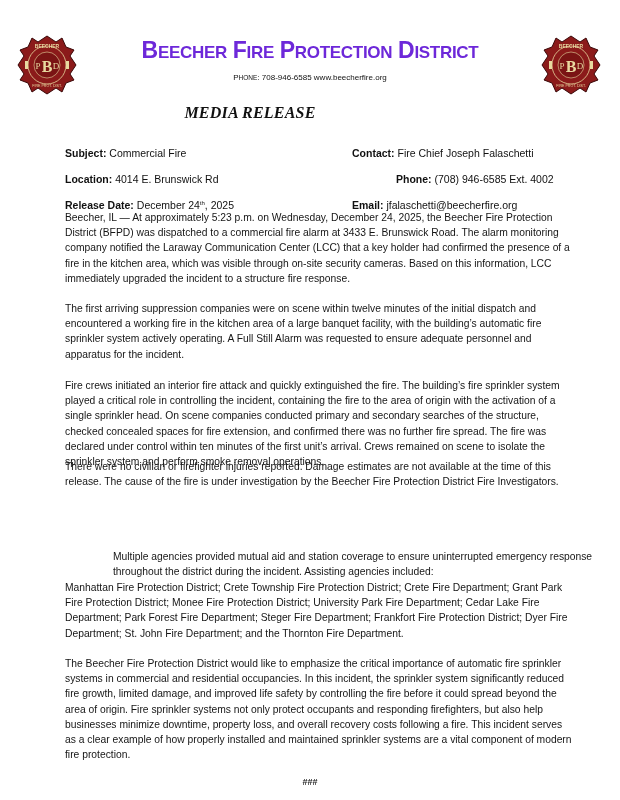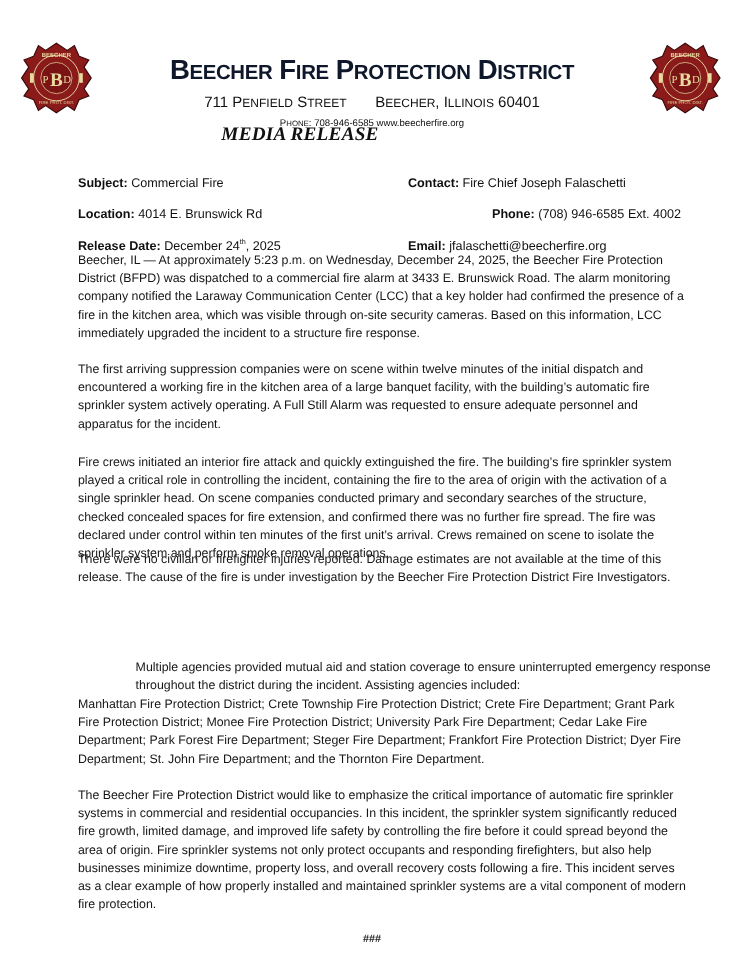--- a/index.html
+++ b/index.html
@@ -6,36 +6,36 @@
     html, body { width: 620px; height: 800px; background: #ffffff; overflow: hidden; }
     body { font-family: "Liberation Sans", "DejaVu Sans", sans-serif; color: #111; position: relative; }
 
     .header { position: absolute; top: 0; left: 0; width: 620px; height: 100px; }
     .logo { position: absolute; top: 34px; width: 62px; height: 62px; }
     .logo.left { left: 16px; }
     .logo.right { left: 540px; }
     .logo svg { width: 62px; height: 62px; display: block; }
 
     .org-block { position: absolute; top: 33px; left: 140px; width: 340px; text-align: center; }
-    .org-name { font-size: 22px; font-weight: bold; letter-spacing: -0.3px; color: #0f172a; line-height: 26px; white-space: nowrap; margin-top: 12px; }
+    .org-name { font-size: 22px; font-weight: bold; letter-spacing: -0.3px; color: #6d28d9; line-height: 35px; white-space: nowrap; }
     .org-name .big { font-size: 23px; }
     .org-name .sc { font-size: 17px; }
     .org-address { font-size: 12.5px; line-height: 17px; margin-top: 3px; white-space: nowrap; }
     .org-address .sc { font-size: 10px; }
     .org-address .gap { display: inline-block; width: 24px; }
     .org-contact { font-size: 8px; line-height: 12px; margin-top: 2px; white-space: nowrap; }
     .org-contact .sc { font-size: 6.5px; }
 
     .media-title { position: absolute; top: 104px; left: 0; width: 500px; text-align: center;
       font-family: "Liberation Serif", "DejaVu Serif", serif; font-weight: bold; font-style: italic; font-size: 16px; letter-spacing: 0.2px; }
 
     .meta { position: absolute; left: 65px; width: 520px; font-size: 10.5px; }
     .meta-row { position: absolute; left: 0; width: 520px; height: 14px; white-space: nowrap; margin-top: 12px; }
     .meta-row .l { position: absolute; left: 0; }
-    .meta-row .r { position: absolute; left: 275px; }
+    .meta-row .r { position: absolute; left: 287px; }
     .meta b { font-weight: bold; }
     sup { font-size: 6px; vertical-align: super; line-height: 0; }
 
     .body-text { position: absolute; left: 65px; width: 510px; font-size: 10.3px; line-height: 15.2px; color: #151515; }
     .body-text p { position: absolute; left: 0; width: 510px; }
 
     .end-mark { position: absolute; top: 777px; left: 0; width: 620px; text-align: center; font-size: 9px; font-weight: bold; color: #222; }
   </style>
 </head>
 <body>
@@ -51,21 +51,20 @@
       <text x="22" y="35" text-anchor="middle" font-size="9" fill="#e8d9a0" font-family="Liberation Serif, serif">P</text>
       <text x="31" y="38" text-anchor="middle" font-size="16" fill="#e8d9a0" font-family="Liberation Serif, serif" font-weight="bold">B</text>
       <text x="40" y="35" text-anchor="middle" font-size="9" fill="#e8d9a0" font-family="Liberation Serif, serif">D</text>
       <rect x="9" y="27" width="3" height="8" fill="#e8d9a0"></rect>
       <rect x="50" y="27" width="3" height="8" fill="#e8d9a0"></rect>
     </svg>
   </div>
 
   <div class="org-block">
     <div class="org-name"><span class="big">B</span><span class="sc">EECHER</span> <span class="big">F</span><span class="sc">IRE</span> <span class="big">P</span><span class="sc">ROTECTION</span> <span class="big">D</span><span class="sc">ISTRICT</span></div>
-    <div class="org-address"><span>711 </span><span>P</span><span class="sc">ENFIELD</span><span> S</span><span class="sc">TREET</span><span class="gap"></span><span>B</span><span class="sc">EECHER</span><span>, I</span><span class="sc">LLINOIS</span><span> 60401</span></div>
     <div class="org-contact"><span>P</span><span class="sc">HONE</span><span>: 708-946-6585 www.beecherfire.org</span></div>
   </div>
 
   <div class="logo right">
     <svg viewBox="0 0 62 62">
       <path d="M31 2 L40 8 L46 4 L50 13 L58 16 L54 22 L60 31 L54 40 L58 46 L50 49 L46 58 L40 54 L31 60 L22 54 L16 58 L12 49 L4 46 L8 40 L2 31 L8 22 L4 16 L12 13 L16 4 L22 8 Z" fill="#8b1a1a" stroke="#3a0808" stroke-width="1"></path>
       <circle cx="31" cy="31" r="19" fill="none" stroke="#e8d9a0" stroke-width="0.8"></circle>
       <circle cx="31" cy="31" r="13" fill="#7a1414" stroke="#e8d9a0" stroke-width="0.6"></circle>
       <text x="31" y="13.5" text-anchor="middle" font-size="5" fill="#e8d9a0" font-family="Liberation Sans, sans-serif" font-weight="bold">BEECHER</text>
       <text x="31" y="52.5" text-anchor="middle" font-size="3.6" fill="#e8d9a0" font-family="Liberation Sans, sans-serif">FIRE PROT. DIST.</text>
@@ -80,21 +79,21 @@
 
 <div class="media-title">MEDIA RELEASE</div>
 
 <div class="meta" style="top:135px;">
   <div class="meta-row" style="top:0;">
     <span class="l"><b>Subject:</b><span> Commercial Fire</span></span>
     <span class="r"><b>Contact:</b><span> Fire Chief Joseph Falaschetti</span></span>
   </div>
   <div class="meta-row" style="top:26px;">
     <span class="l"><b>Location:</b><span> 4014 E. Brunswick Rd</span></span>
-    <span class="r" style="left:301px;padding-left:44px;"><b>Phone:</b><span> (708) 946-6585 Ext. 4002</span></span>
+    <span class="r" style="left:287px;padding-left:44px;"><b>Phone:</b><span> (708) 946-6585 Ext. 4002</span></span>
   </div>
   <div class="meta-row" style="top:52px;">
     <span class="l"><b>Release Date:</b><span> December 24</span><sup>th</sup><span>, 2025</span></span>
     <span class="r"><b>Email:</b><span> jfalaschetti@beecherfire.org</span></span>
   </div>
 </div>
 
 <div class="body-text">
   <p style="top:210px;">Beecher, IL — At approximately 5:23 p.m. on Wednesday, December 24, 2025, the Beecher Fire Protection District (BFPD) was dispatched to a commercial fire alarm at 3433 E. Brunswick Road. The alarm monitoring company notified the Laraway Communication Center (LCC) that a key holder had confirmed the presence of a fire in the kitchen area, which was visible through on-site security cameras. Based on this information, LCC immediately upgraded the incident to a structure fire response.</p>
   <p style="top:301px;">The first arriving suppression companies were on scene within twelve minutes of the initial dispatch and encountered a working fire in the kitchen area of a large banquet facility, with the building’s automatic fire sprinkler system actively operating. A Full Still Alarm was requested to ensure adequate personnel and apparatus for the incident.</p>

